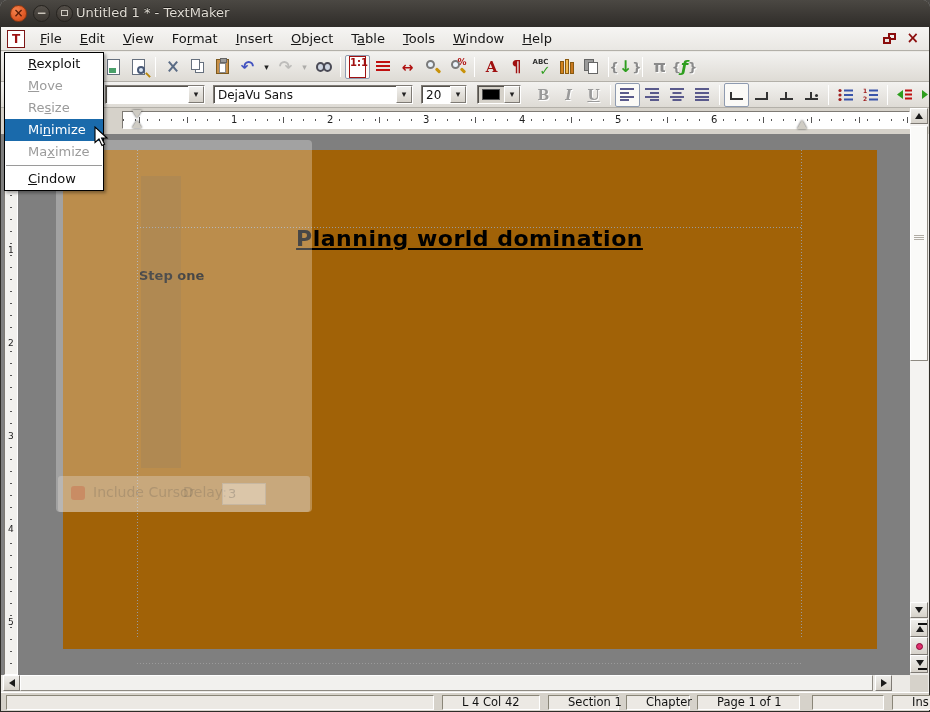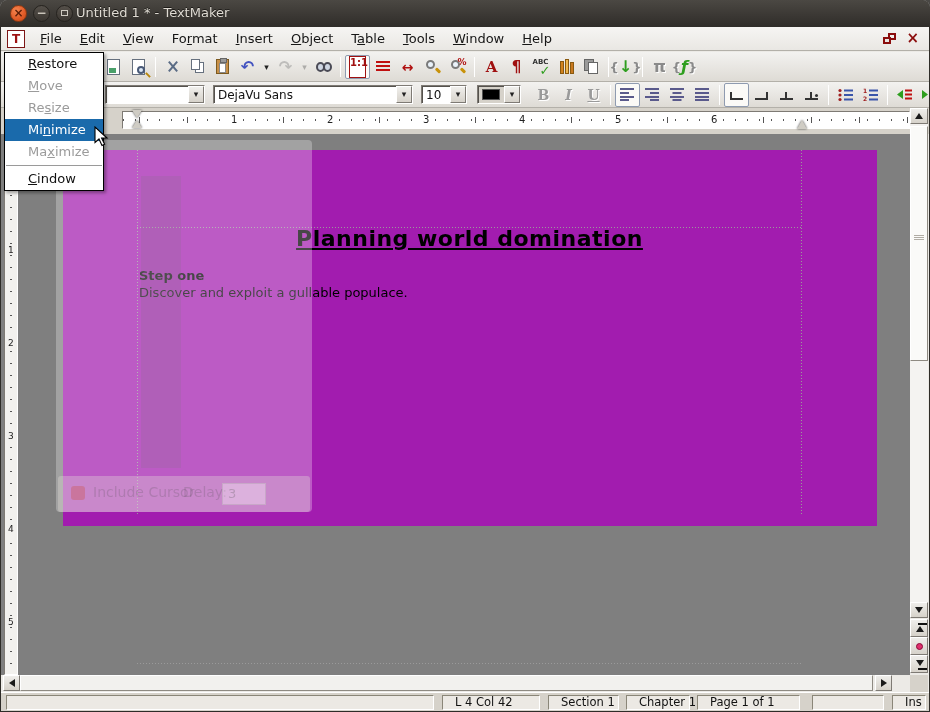--- a/index.html
+++ b/index.html
@@ -114,21 +114,21 @@
   #right-indent{position:absolute;left:674px;top:8px;width:0;height:0;border-left:5px solid transparent;
     border-right:5px solid transparent;border-bottom:9px solid #cfccc4;filter:drop-shadow(0 0 1px #444);}
 
   
   #docarea{position:absolute;left:1px;top:134px;width:909px;height:541px;background:#7f7f7f;overflow:hidden;}
   #vruler{position:absolute;left:3px;top:0;width:14px;height:541px;background:#f2f1ee;
     border:1px solid;border-color:#7e7a74 #fff #fff #7e7a74;}
   .vtick{position:absolute;left:5px;top:0;bottom:0;width:2px;
     background:repeating-linear-gradient(to bottom,#555 0 1px,transparent 1px 12px);}
   .vnum{position:absolute;left:3px;font-size:9px;color:#222;background:#f2f1ee;}
-  #page{position:absolute;left:62px;top:16px;width:814px;height:376px;background:#a21caf;}
+  #page{position:absolute;left:62px;top:16px;width:814px;height:499px;background:#a16207;}
   .dotv{position:absolute;top:0;bottom:12px;width:1px;
     background:repeating-linear-gradient(to bottom,#9a9a9a 0 1px,transparent 1px 3px);}
   .doth{position:absolute;height:1px;
     background:repeating-linear-gradient(to right,#9a9a9a 0 1px,transparent 1px 3px);}
   #heading{position:absolute;left:75px;top:76px;width:663px;text-align:center;
     font-size:22px;font-weight:bold;text-decoration:underline;color:#000;letter-spacing:.5px;}
   #subhead{position:absolute;left:76px;top:118px;font-size:13px;font-weight:bold;color:#000;}
   #bodytext{position:absolute;left:76px;top:135px;font-size:13px;color:#000;}
 
   
@@ -158,21 +158,21 @@
   .mini-line{position:absolute;left:4px;width:9px;height:2px;background:#111;}
   #reddot{width:7px;height:7px;border-radius:50%;background:#e0306e;border:1px solid #8a0a38;}
   #hscroll{position:absolute;left:1px;top:675px;width:909px;height:17px;background:#eceae6;}
   #hthumb{position:absolute;left:19px;top:0;width:853px;height:16px;background:#f2f1ee;
     border:1px solid;border-color:#fff #8e8a82 #8e8a82 #fff;}
   #corner{position:absolute;right:2px;top:675px;width:18px;height:17px;background:#d6d2ca;}
 
   
   #statusbar{position:absolute;left:1px;top:692px;width:928px;height:19px;background:#d6d2ca;border-top:1px solid #fff;}
   .scell{position:absolute;top:2px;height:15px;background:#ece9e4;border:1px solid;
-    border-color:#8a8678 #fff #fff #8a8678;font-size:11.5px;color:#111;padding:0 12px;line-height:13px;white-space:nowrap;}
+    border-color:#8a8678 #fff #fff #8a8678;font-size:11.5px;color:#111;padding:0 19px;line-height:13px;white-space:nowrap;}
 
   
   #ctx-menu{position:absolute;left:4px;top:52px;width:100px;height:139px;background:#fff;
     border:1px solid #000;box-shadow:2px 2px 3px rgba(0,0,0,.35);font-size:13px;z-index:50;}
   .mi{height:22px;line-height:22px;padding-left:23px;color:#111;cursor:default;white-space:nowrap;}
   .mi.disabled{color:#9b9b9b;}
   .mi.hl{background:#1a6aab;color:#fff;}
   .mi-sep{height:1px;background:#9a9a9a;margin:2px 1px;}
 
   #cursor{position:absolute;left:94px;top:126px;z-index:60;}
@@ -321,21 +321,21 @@
         <span class="val"></span>
         <span class="dbtn">▾</span>
       </span>
     <span style="width:8px;flex:none;"></span>
     <span class="combo" style="width:200px;">
         <span class="val">DejaVu Sans</span>
         <span class="dbtn">▾</span>
       </span>
     <span style="width:8px;flex:none;"></span>
     <span class="combo" style="width:46px;">
-        <span class="val">10</span>
+        <span class="val">20</span>
         <span class="dbtn">▾</span>
       </span>
     <span style="width:10px;flex:none;"></span>
     <span class="combo" style="width:44px;background:#d6d2ca;">
         <span style="flex:1;display:flex;justify-content:center;">
           <span style="width:18px;height:11px;background:#000;border:1px solid #555;"></span>
         </span>
         <span class="dbtn">▾</span>
       </span>
     <span style="width:10px;flex:none;"></span>
@@ -485,21 +485,20 @@
       <span class="vnum" style="top:482px;">5</span>
     </div>
 
     <div id="page">
       <div class="dotv" style="left:74px;"></div>
       <div class="dotv" style="left:738px;"></div>
       <div class="doth" style="left:74px;width:665px;top:77px;"></div>
       <div class="doth" style="left:74px;width:665px;top:513px;"></div>
       <div id="heading">Planning world domination</div>
       <div id="subhead">Step one</div>
-      <div id="bodytext">Discover and exploit a gullable populace.</div>
     </div>
 
     <div class="ghost" id="ghost-panel"></div>
     <div class="ghost" id="ghost-inner"></div>
     <div class="ghost" id="ghost-row"></div>
     <div class="ghost" id="ghost-check"></div>
     <span class="ghost ghost-text" style="left:92px;top:350px;">Include Cursor</span>
     <span class="ghost ghost-text" style="left:182px;top:350px;">Delay:</span>
     <div class="ghost" id="ghost-box">3</div>
   </div>
@@ -548,21 +547,21 @@
     <span class="scell" style="left:5px;width:428px;"></span>
     <span class="scell" style="left:441px;width:98px;">L 4 Col 42</span>
     <span class="scell" style="left:547px;width:71px;">Section 1</span>
     <span class="scell" style="left:625px;width:64px;">Chapter 1</span>
     <span class="scell" style="left:696px;width:103px;">Page 1 of 1</span>
     <span class="scell" style="left:811px;width:72px;"></span>
     <span class="scell" style="left:891px;width:34px;text-align:center;">Ins</span>
   </div>
 
   <div id="ctx-menu">
-    <div class="mi"><span class="accel">R</span><span>estore</span></div>
+    <div class="mi"><span class="accel">R</span><span>exploit</span></div>
     <div class="mi disabled"><span class="accel">M</span><span>ove</span></div>
     <div class="mi disabled"><span>Re</span><span class="accel">s</span><span>ize</span></div>
     <div class="mi hl"><span>Mi</span><span class="accel">n</span><span>imize</span></div>
     <div class="mi disabled"><span>Ma</span><span class="accel">x</span><span>imize</span></div>
     <div class="mi-sep"></div>
     <div class="mi"><span class="accel">C</span><span>indow</span></div>
   </div>
 
   <svg id="cursor" width="16" height="22">
     <path d="M1,1 L1,16.5 L5,13 L8,19.5 L10.6,18.3 L7.6,12 L13,12 Z" fill="#fff" stroke="#000" stroke-width="1.1"></path>

